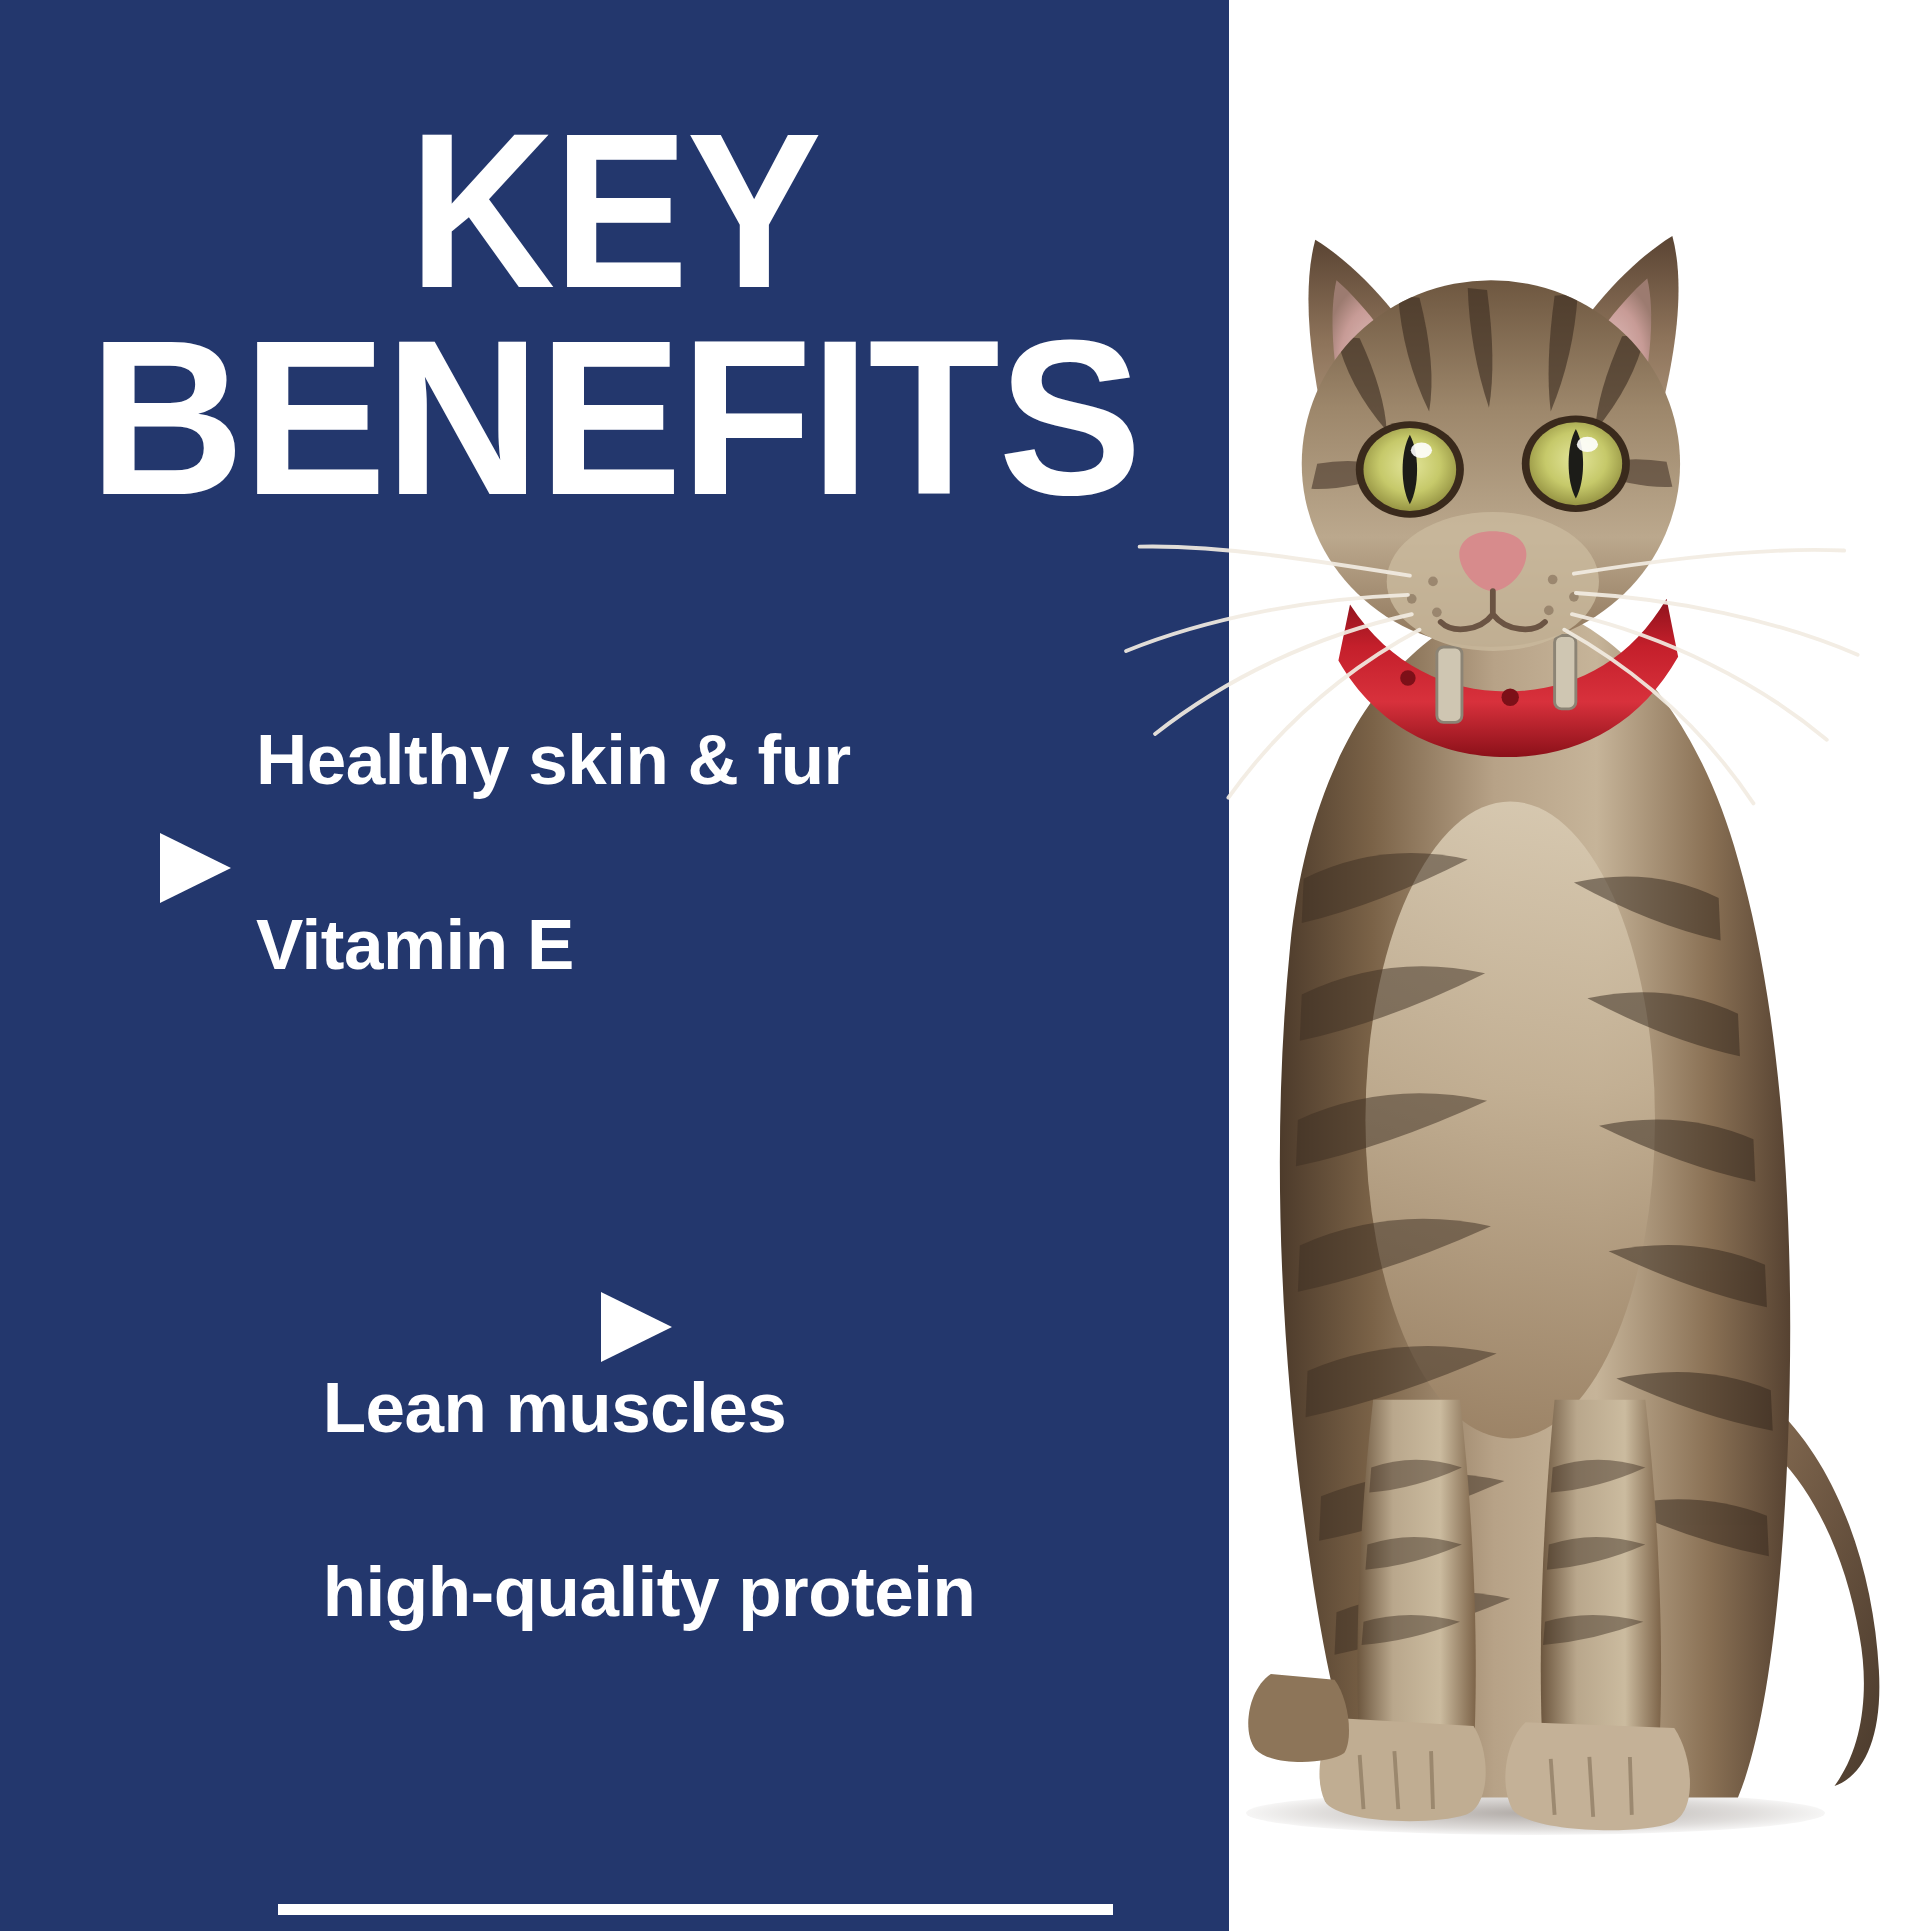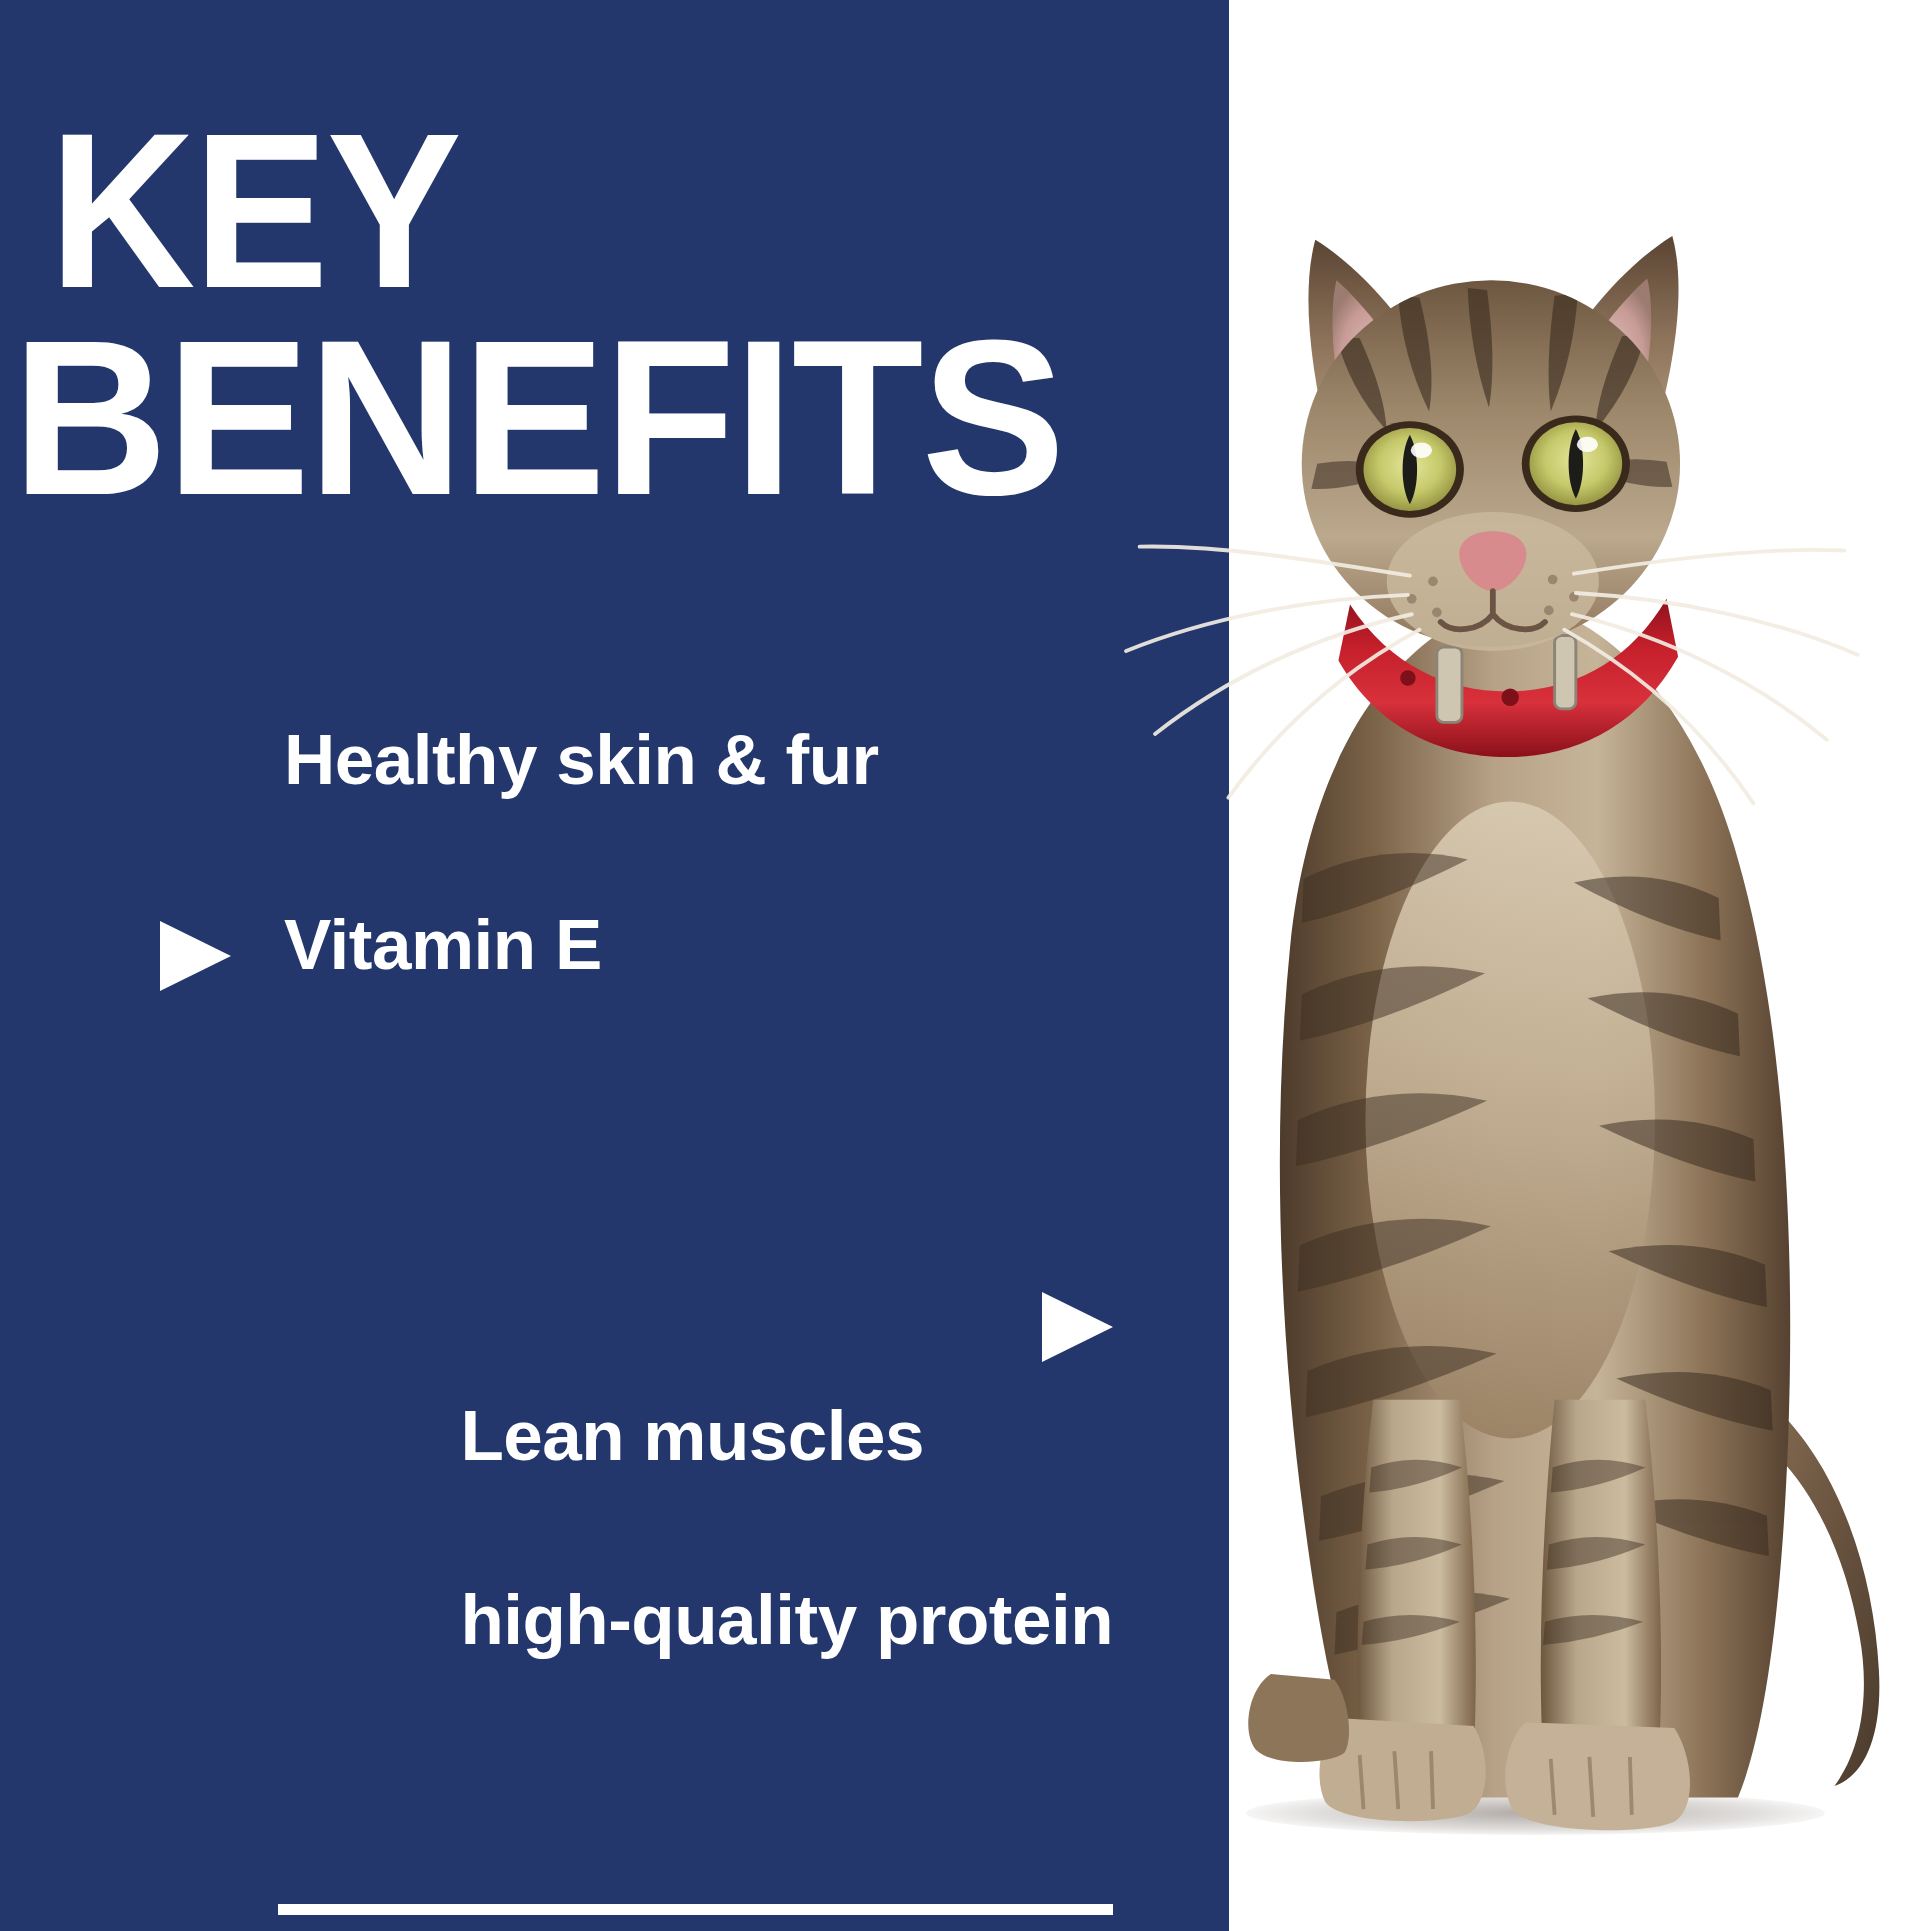--- a/index.html
+++ b/index.html
@@ -31,21 +31,21 @@
     height: 1931px;
     background: #23376d;
   }
 
   
   #heading {
     position: absolute;
     left: 0;
     top: 108px;
     width: 1229px;
-    text-align: left;
+    text-align: center;
     color: #ffffff;
     font-family: "Liberation Sans", sans-serif;
     font-weight: 700;
     font-size: 220px;
     line-height: 0.94;
     letter-spacing: -1.9px;
   }
   #heading .hl {
     display: block;
     transform: scaleX(0.92);
@@ -59,24 +59,23 @@
   #benefit-list {
     position: absolute;
     left: 0;
     top: 714px;
     width: 1229px;
   }
 
   .benefit-row {
     position: relative;
     display: flex;
-    align-items: flex-end;
+    align-items: center;
     padding-left: 160px;
     padding-right: 116px;
-    gap: 28px;
   }
 
   .benefit-marker {
     flex: 0 0 auto;
     width: 0;
     height: 0;
     border-top: 35px solid transparent;
     border-bottom: 35px solid transparent;
     border-left: 71px solid #ffffff;
     margin-top: 31px;

